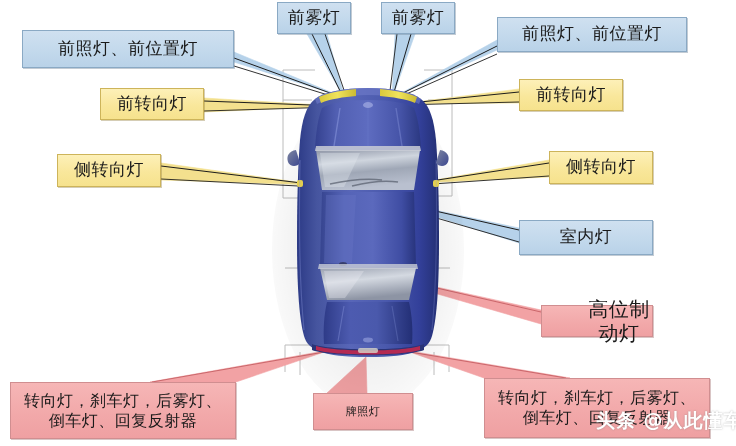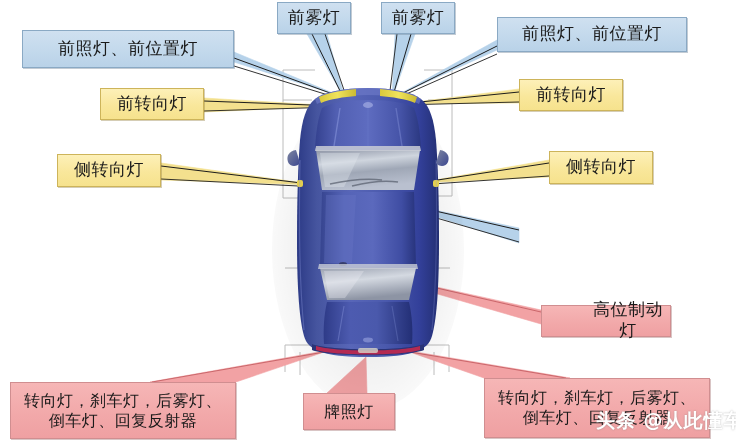--- a/index.html
+++ b/index.html
@@ -276,22 +276,23 @@
   </svg>
 
   <div class="box blue" style="left: 22px; top: 30px; width: 212px; height: 38px; font-size: 17px;">前照灯、前位置灯</div>
   <div class="box blue" style="left: 277px; top: 2px; width: 74px; height: 32px; font-size: 17px;">前雾灯</div>
   <div class="box blue" style="left: 381px; top: 2px; width: 74px; height: 32px; font-size: 17px;">前雾灯</div>
   <div class="box blue" style="left: 497px; top: 17px; width: 190px; height: 35px; font-size: 17px;">前照灯、前位置灯</div>
   <div class="box yellow" style="left: 100px; top: 88px; width: 104px; height: 32px; font-size: 17px;">前转向灯</div>
   <div class="box yellow" style="left: 519px; top: 79px; width: 104px; height: 32px; font-size: 17px;">前转向灯</div>
   <div class="box yellow" style="left: 57px; top: 154px; width: 104px; height: 33px; font-size: 17px;">侧转向灯</div>
   <div class="box yellow" style="left: 549px; top: 151px; width: 104px; height: 33px; font-size: 17px;">侧转向灯</div>
-  <div class="box pink" style="left: 541px; top: 305px; width: 130px; height: 32px; font-size: 17px; padding-left: 44px;">高位制动灯</div>
+  <div class="box blue" style="left: 519px; top: 220px; width: 134px; height: 35px; font-size: 17px;">室内灯</div>
+  <div class="box pink" style="left: 541px; top: 305px; width: 112px; height: 32px; font-size: 20px; padding-left: 44px;">高位制动灯</div>
   <div class="box pink" style="left: 10px; top: 382px; width: 226px; height: 57px; font-size: 16px;">转向灯，刹车灯，后雾灯、
 倒车灯、回复反射器</div>
-  <div class="box pink" style="left: 303px; top: 393px; width: 92px; height: 37px; font-size: 16px;">牌照灯</div>
+  <div class="box pink" style="left: 313px; top: 393px; width: 100px; height: 37px; font-size: 11px;">牌照灯</div>
   <div class="box pink" style="left: 484px; top: 378px; width: 226px; height: 60px; font-size: 16px;">转向灯，刹车灯，后雾灯、
 倒车灯、回复反射器</div>
 
   <div id="watermark">头条 @从此懂车</div>
 
 </div>
 
 </body></html>

